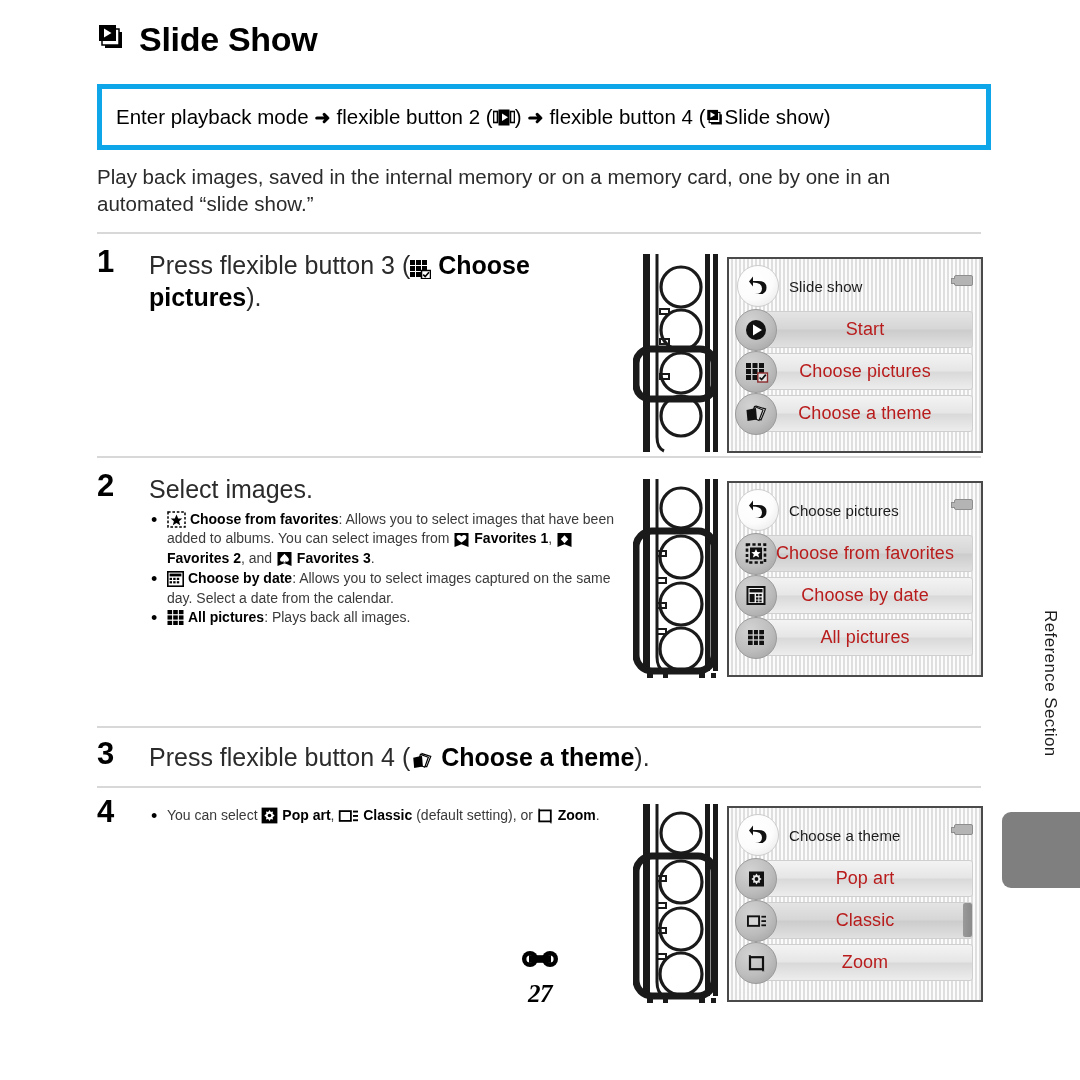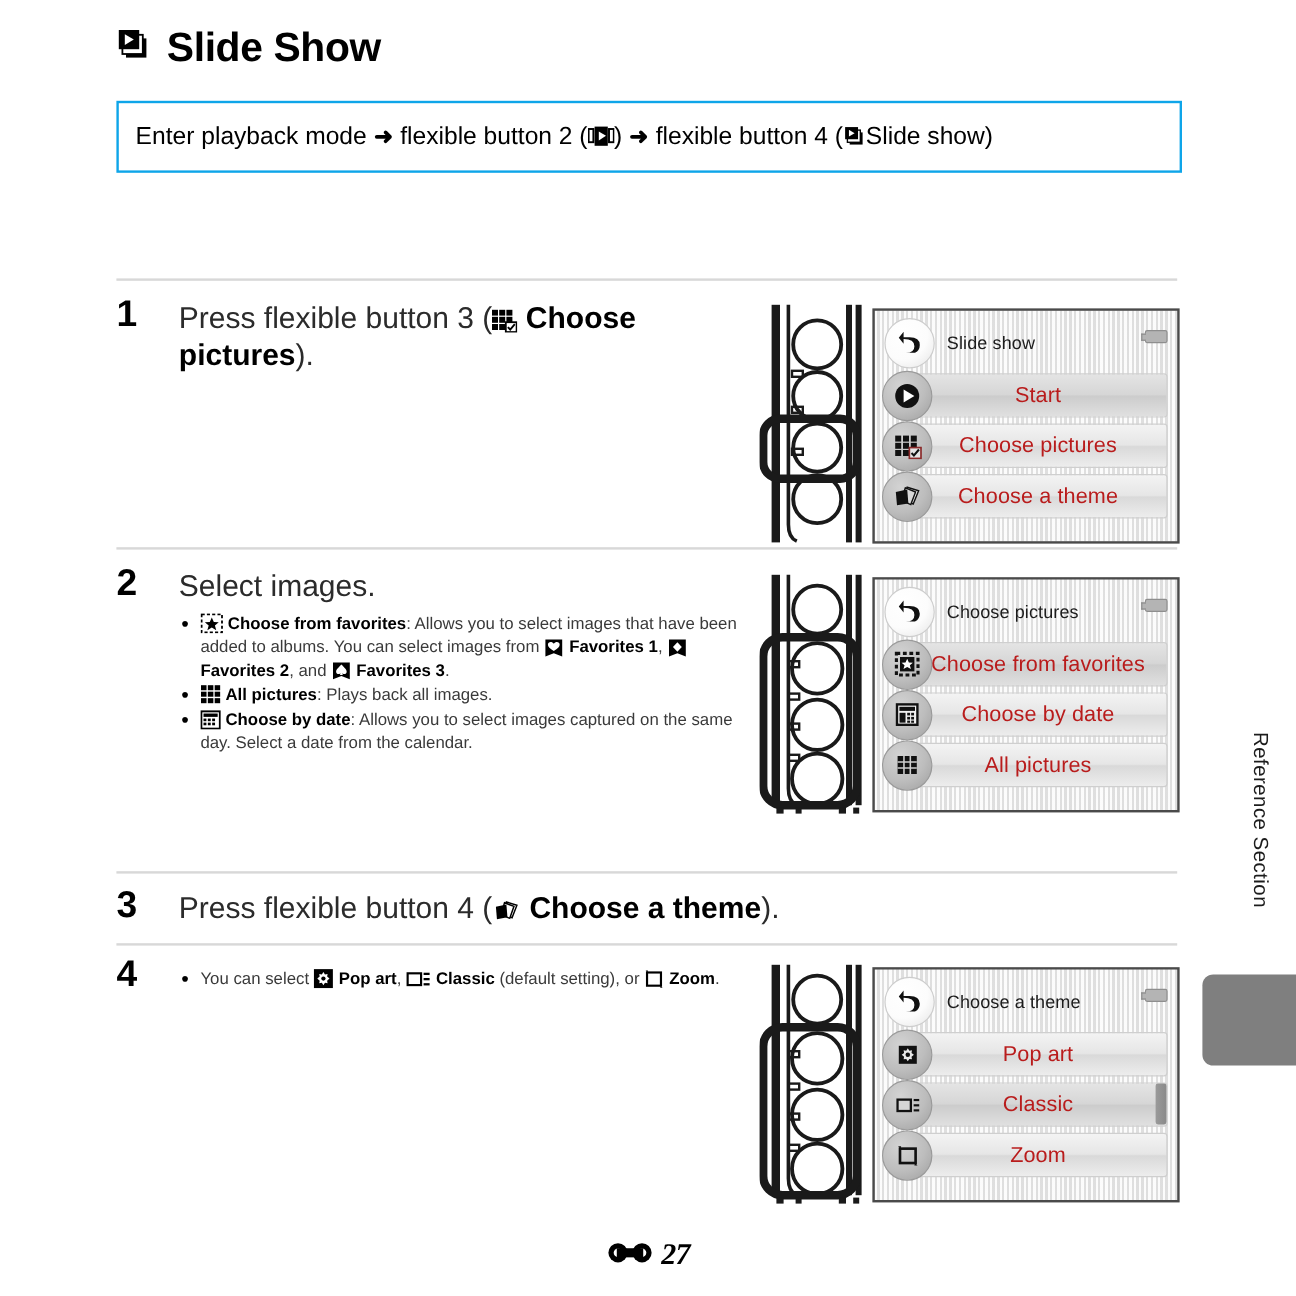--- a/index.html
+++ b/index.html
@@ -20,21 +20,21 @@
   }
   .title-text{
     font-size:34px;font-weight:bold;letter-spacing:-0.3px;
     color:#000;line-height:1;
   }
   .ico{display:inline-block;vertical-align:middle;}
 
   
   .crumb-box{
     position:absolute;left:97px;top:84px;width:884px;height:56px;
-    border:2px solid #0ea5e9;background:#fff;
+    border:5px solid #0ea5e9;background:#fff;
     display:flex;align-items:center;
   }
   .crumb-inner{
     padding-left:14px;font-size:20.5px;color:#000;
     display:flex;align-items:center;flex-wrap:nowrap;white-space:nowrap;
   }
   .crumb-inner .arw{font-size:19px;margin:0 6px;font-weight:bold;}
 
   
   .intro{
@@ -143,22 +143,22 @@
     font-size:17px;color:#1c1c1c;letter-spacing:0.4px;
     white-space:nowrap;
   }
   .side-tab-box{
     position:absolute;right:0px;top:812px;width:78px;height:76px;
     background:#7f7f7f;border-radius:9px 0 0 9px;
   }
 
   
   .footer{
-    position:absolute;left:0;right:0;top:1032px;
-    display:flex;align-items:center;justify-content:center;gap:6px;
+    position:absolute;left:0;right:0;top:948px;
+    display:flex;align-items:center;justify-content:center;gap:6px;flex-direction:column;
   }
   .footer .pg{
     font-size:25px;font-style:italic;font-weight:bold;color:#000;
     font-family:"Liberation Serif", serif;letter-spacing:-0.5px;
   }
 </style>
 </head>
 <body>
 
 <div class="page">
@@ -196,20 +196,21 @@
           <rect x="8" y="10" width="17" height="16" fill="#000"></rect>
           <rect x="5" y="7" width="17" height="16" fill="#fff" stroke="#000" stroke-width="1.8"></rect>
           <rect x="2" y="3" width="17" height="16" fill="#000"></rect>
           <polygon points="7,6.5 7,15.5 14.5,11" fill="#fff"></polygon>
         </svg>
       </span>
       <span> Slide show)</span>
     </div>
   </div>
 
+  <div class="intro">Play back images, saved in the internal memory or on a memory card, one by one in an automated “slide show.”</div>
 
   <div class="rule" style="top:232px"></div>
   <div class="rule" style="top:456px"></div>
   <div class="rule" style="top:726px"></div>
   <div class="rule" style="top:786px"></div>
 
   <div class="step" style="left:97px;top:250px;width:520px">
     <div class="step-num">1</div>
     <div class="step-body">
       <div class="step-head" style="font-size:25px">
@@ -320,42 +321,42 @@
             </svg></span> <b>Favorites 1</b>, <span class="ico"><svg width="17" height="16" viewBox="0 0 17 16" style="vertical-align:-3px">
               <path d="M1.5 1 L15.5 1 L15.5 15 L8.5 12.3 L1.5 15 Z" fill="#000"></path>
               <polygon points="8.5,3.2 12.2,7.2 8.5,11.2 4.8,7.2" fill="#fff"></polygon>
             </svg></span> <b>Favorites 2</b>, and <span class="ico"><svg width="17" height="16" viewBox="0 0 17 16" style="vertical-align:-3px">
               <path d="M1.5 1 L15.5 1 L15.5 15 L8.5 12.3 L1.5 15 Z" fill="#000"></path>
               <path d="M8.5 2.8 C11.6 6.1 12.9 7.1 12.9 8.7 C12.9 9.9 12 10.7 10.9 10.7 C10.1 10.7 9.4 10.3 9.1 9.8 L9.7 11.6 L7.3 11.6 L7.9 9.8 C7.6 10.3 6.9 10.7 6.1 10.7 C5 10.7 4.1 9.9 4.1 8.7 C4.1 7.1 5.4 6.1 8.5 2.8 Z" fill="#fff"></path>
             </svg></span> <b>Favorites 3</b>.
         </li>
         <li>
           <span class="ico"><svg width="17" height="17" viewBox="0 0 17 17" style="vertical-align:-3px">
+              <rect x="0.8" y="1.8" width="15.4" height="14.4" fill="none" stroke="#000" stroke-width="1.6"></rect>
+              <rect x="2.6" y="3.6" width="11.8" height="2.8" fill="#000"></rect>
+              <rect x="2.6" y="7.8" width="2.4" height="2.2" fill="#000"></rect>
+                <rect x="6.2" y="7.8" width="2.4" height="2.2" fill="#000"></rect>
+                <rect x="9.8" y="7.8" width="2.4" height="2.2" fill="#000"></rect>
+              <rect x="2.6" y="11.2" width="2.4" height="2.2" fill="#000"></rect>
+                <rect x="6.2" y="11.2" width="2.4" height="2.2" fill="#000"></rect>
+                <rect x="9.8" y="11.2" width="2.4" height="2.2" fill="#000"></rect>
+            </svg></span> <b>Choose by date</b><span>: Allows you to select images captured on the same day. Select a date from the calendar.</span>
+        </li>
+        <li>
+          <span class="ico"><svg width="17" height="17" viewBox="0 0 17 17" style="vertical-align:-3px">
               <rect x="0.5" y="1" width="4.6" height="4.2" fill="#000"></rect>
                 <rect x="6.2" y="1" width="4.6" height="4.2" fill="#000"></rect>
                 <rect x="11.9" y="1" width="4.6" height="4.2" fill="#000"></rect>
               <rect x="0.5" y="6.4" width="4.6" height="4.2" fill="#000"></rect>
                 <rect x="6.2" y="6.4" width="4.6" height="4.2" fill="#000"></rect>
                 <rect x="11.9" y="6.4" width="4.6" height="4.2" fill="#000"></rect>
               <rect x="0.5" y="11.8" width="4.6" height="4.2" fill="#000"></rect>
                 <rect x="6.2" y="11.8" width="4.6" height="4.2" fill="#000"></rect>
                 <rect x="11.9" y="11.8" width="4.6" height="4.2" fill="#000"></rect>
             </svg></span> <b>All pictures</b><span>: Plays back all images.</span>
-        </li>
-        <li>
-          <span class="ico"><svg width="17" height="17" viewBox="0 0 17 17" style="vertical-align:-3px">
-              <rect x="0.8" y="1.8" width="15.4" height="14.4" fill="none" stroke="#000" stroke-width="1.6"></rect>
-              <rect x="2.6" y="3.6" width="11.8" height="2.8" fill="#000"></rect>
-              <rect x="2.6" y="7.8" width="2.4" height="2.2" fill="#000"></rect>
-                <rect x="6.2" y="7.8" width="2.4" height="2.2" fill="#000"></rect>
-                <rect x="9.8" y="7.8" width="2.4" height="2.2" fill="#000"></rect>
-              <rect x="2.6" y="11.2" width="2.4" height="2.2" fill="#000"></rect>
-                <rect x="6.2" y="11.2" width="2.4" height="2.2" fill="#000"></rect>
-                <rect x="9.8" y="11.2" width="2.4" height="2.2" fill="#000"></rect>
-            </svg></span> <b>Choose by date</b><span>: Allows you to select images captured on the same day. Select a date from the calendar.</span>
         </li>
       </ul>
     </div>
   </div>
 
   <div class="cam" style="left:633px;top:477px">
     <svg width="88" height="203" viewBox="0 0 88 203">
       <rect x="10" y="2" width="7" height="192" fill="#1a1a1a"></rect>
       <path d="M24 2 L24 180 Q24 191 31 194" fill="none" stroke="#1a1a1a" stroke-width="3"></path>
       <rect x="72" y="2" width="5" height="192" fill="#1a1a1a"></rect>

